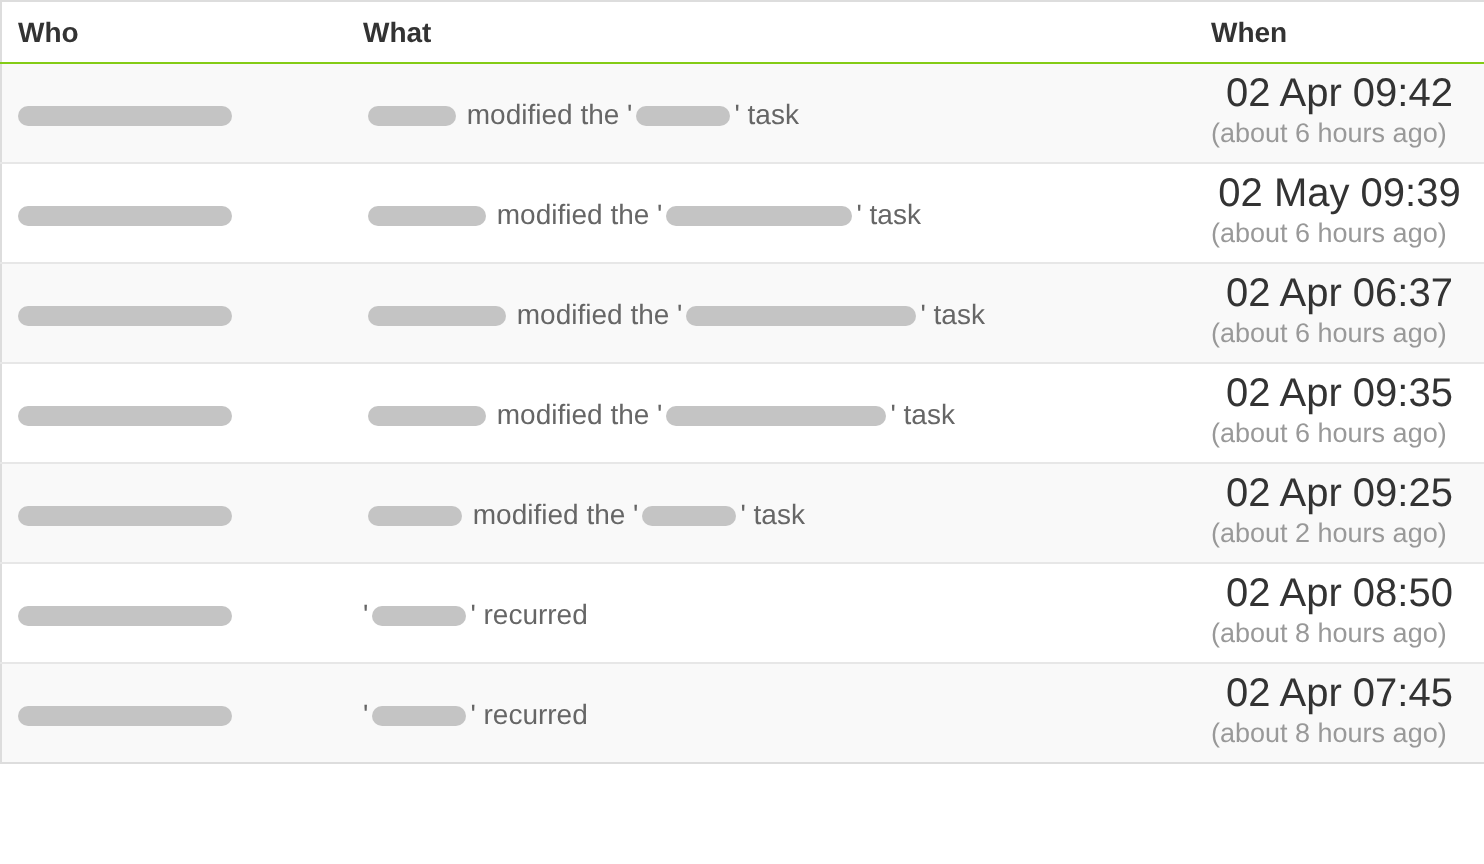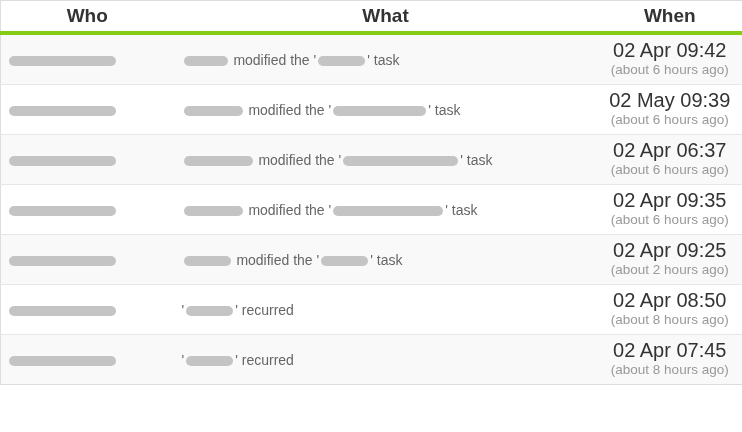--- a/index.html
+++ b/index.html
@@ -15,29 +15,29 @@
     width: 742px;
     border-collapse: collapse;
     table-layout: fixed;
     border: 1px solid #ddd;
     background: #fff;
   }
   col.col-who  { width: 173px; }
   col.col-what { width: 424px; }
   col.col-when { width: 145px; }
   .activity-table th {
-    text-align: center;
-    font-size: 19px;
+    text-align: left;
+    font-size: 14px;
     font-weight: bold;
     color: #333;
     height: 30px;
     padding: 0 8px;
     vertical-align: middle;
     background: #fff;
-    border-bottom: 4px solid #84cc16;
+    border-bottom: 1px solid #84cc16;
   }
   .activity-table td {
     height: 49px;
     padding: 0 8px;
     vertical-align: middle;
     font-size: 14px;
     color: #666;
     border-top: 1px solid #e7e7e7;
     white-space: nowrap;
     overflow: hidden;
@@ -55,21 +55,20 @@
   .when-timestamp {
     font-size: 20px;
     color: #333;
     line-height: 19px;
     text-align: center;
   }
   .when-relative {
     font-size: 13.5px;
     color: #999;
     line-height: 19px;
-    text-align: center;
   }
 </style>
 </head>
 <body>
 
 <table class="activity-table">
   <colgroup>
     <col class="col-who">
     <col class="col-what">
     <col class="col-when">

